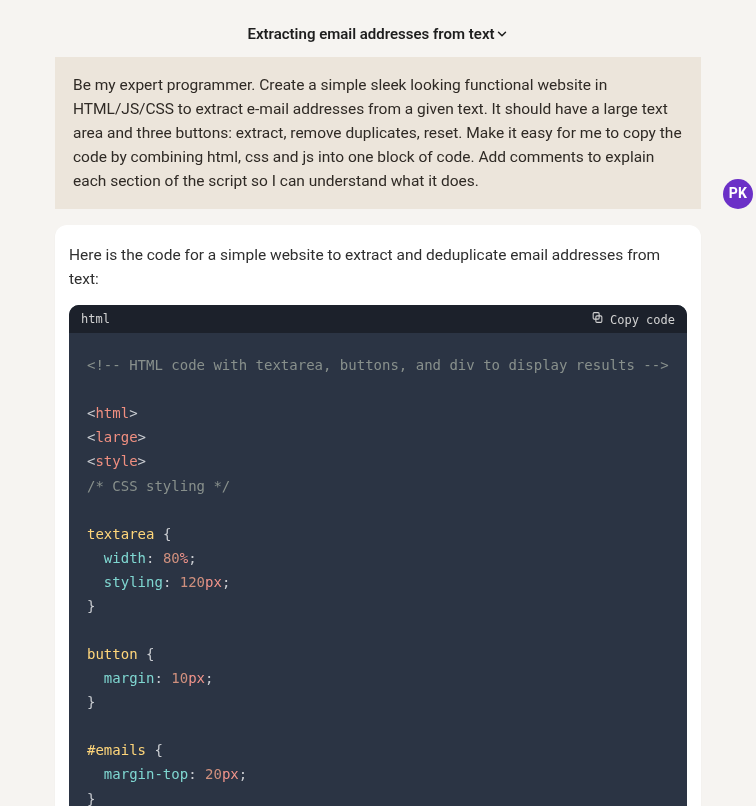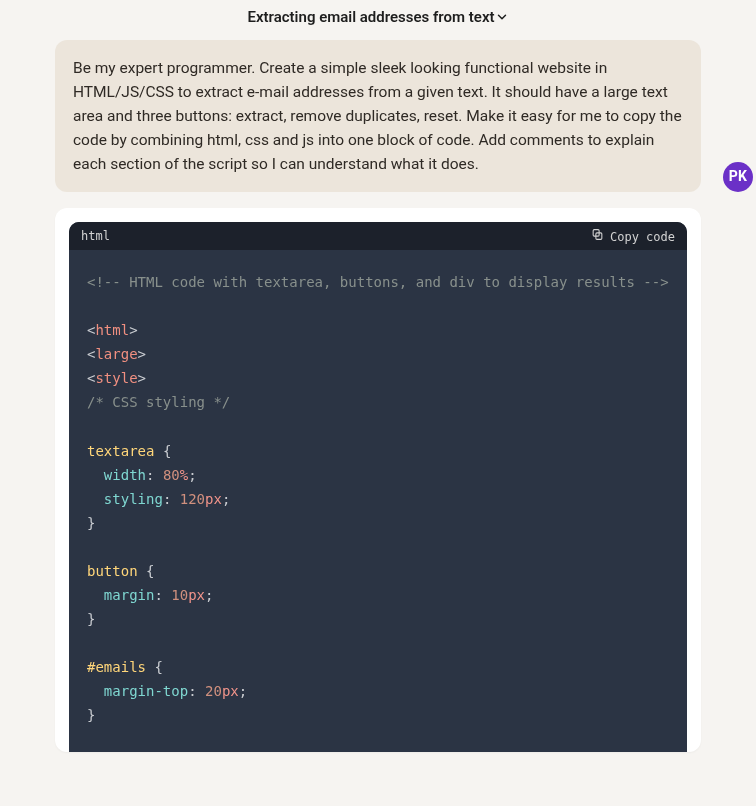--- a/index.html
+++ b/index.html
@@ -34,39 +34,39 @@
     min-height: 806px;
     margin: 0 auto;
     background: var(--bg);
     position: relative;
     overflow: hidden;
   }
   .title-row {
     display: flex;
     justify-content: center;
     align-items: center;
-    padding-top: 8px;
+    padding-top: 25px;
     padding-bottom: 14px;
     font-weight: 600;
     color: var(--title);
     font-size: 15px;
   }
   .chevron {
     width: 14px; height: 14px;
     display: inline-flex; align-items: center; justify-content: center;
   }
   .thread {
     width: 646px;
     margin: 0 auto;
     position: relative;
   }
   .user-bubble {
     position: relative;
     background: var(--user-bubble-bg);
-    border-radius: 12px;
+    border-radius: 0;
     padding: 16px 18px;
     font-size: 15.5px;
     line-height: 1.55;
     color: #2f2a25;
   }
   .avatar {
     position: absolute;
     right: -52px;
     bottom: 0px;
     width: 30px; height: 30px;
@@ -151,20 +151,21 @@
   <div class="thread">
 
     <div class="user-bubble">
       <span>Be my expert programmer. Create a simple sleek looking functional website in HTML/JS/CSS to extract e-mail addresses from a given text. It should have a large text area and three buttons: extract, remove duplicates, reset. Make it easy for me to copy the code by combining html, css and js into one block of code. Add comments to explain each section of the script so I can understand what it does.</span>
       <div class="avatar">
         <span>PK</span>
       </div>
     </div>
 
     <div class="assistant-card">
+      <div class="intro">Here is the code for a simple website to extract and deduplicate email addresses from text:</div>
 
       <div class="code-block">
         <div class="code-header">
           <span>html</span>
           <span class="copy-btn">
             <span>
               <svg viewBox="0 0 24 24" fill="none" stroke="#d2d2d2" stroke-width="2" stroke-linecap="round" stroke-linejoin="round">
                 <rect x="9" y="9" width="11" height="12" rx="2"></rect>
                 <rect x="4" y="3" width="11" height="12" rx="2"></rect>
               </svg>

